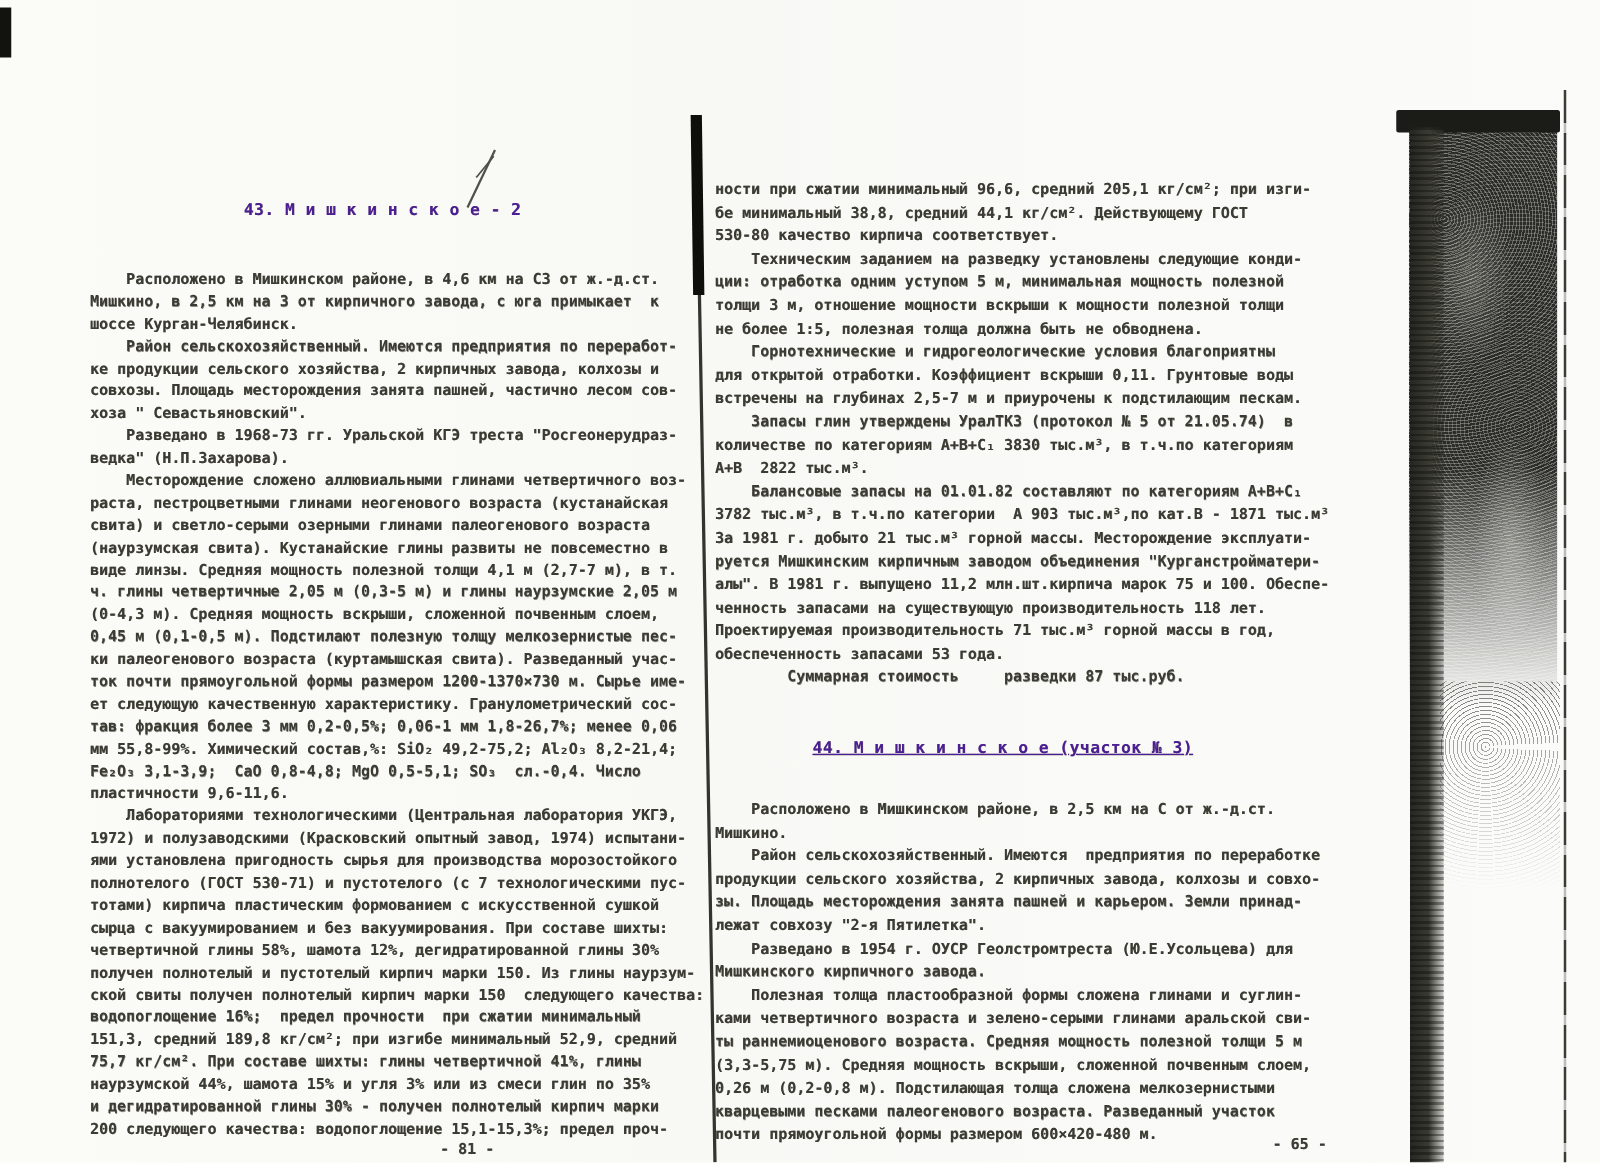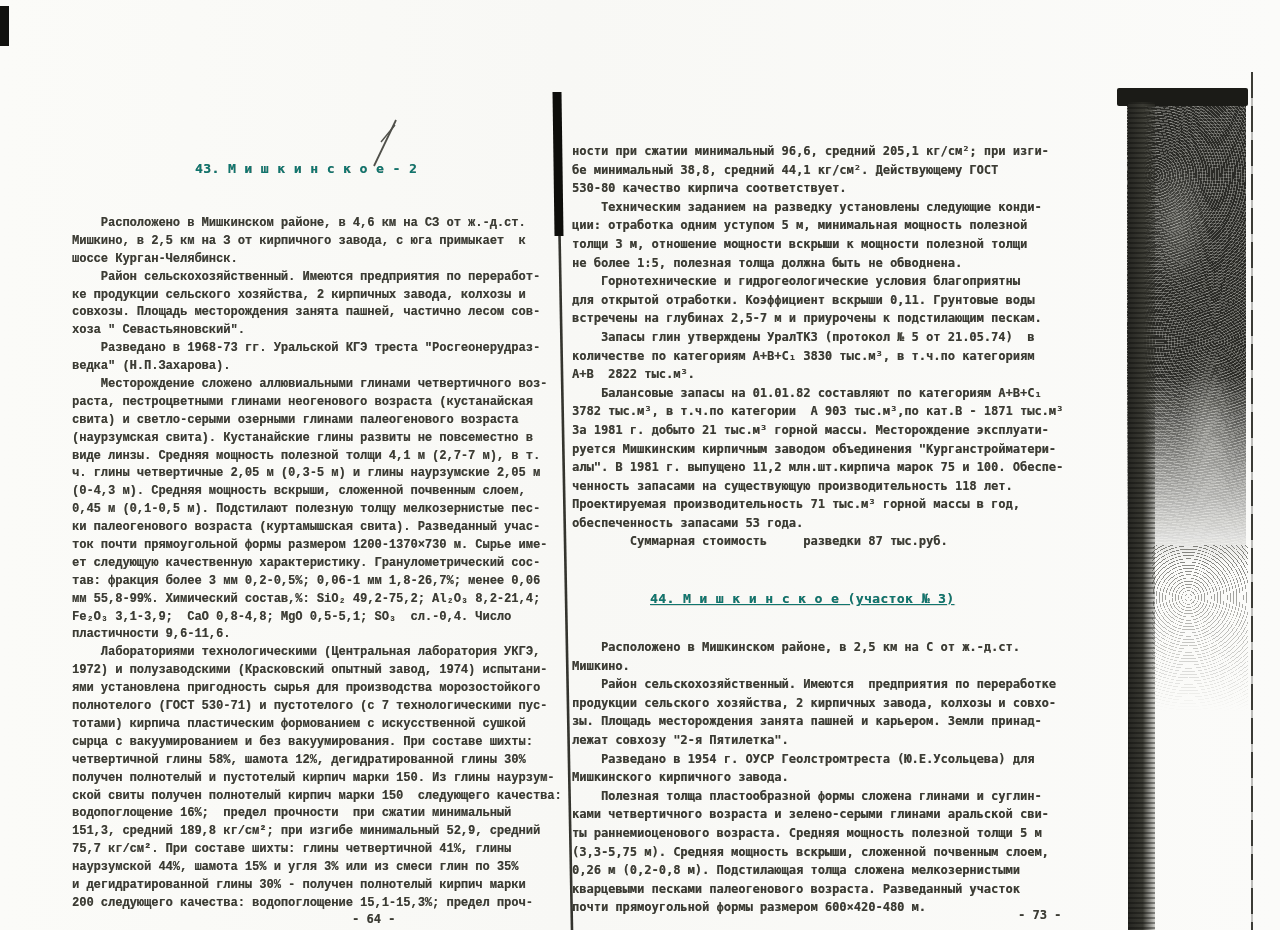--- a/index.html
+++ b/index.html
@@ -12,26 +12,26 @@
     position:absolute;
     color:#3b3b33;
     font-size:12px;
     font-weight:bold;
     white-space:pre;
     text-shadow:0.3px 0.3px 0.45px rgba(45,45,38,0.55);
   }
   #left-page{left:72px;top:160px;width:482px;}
   #right-page{left:572px;top:142px;width:552px;}
   .line{white-space:pre;}
-  #left-page .line{line-height:17.9px;height:17.9px;font-family:Liberation Mono, monospace;}
+  #left-page .line{line-height:17.9px;height:17.9px;}
   #right-page .line{line-height:18.6px;height:18.6px;}
   .block{margin:0;}
   .block.heading{
     font-size:13px;letter-spacing:0.4px;white-space:pre;
-    color:#0f766e;
+    color:#4c1d95;
   }
   #left-page .block.heading{margin:0 0 37px 123px;line-height:18px;}
   #right-page .block.heading{margin:38px 0 30px 78px;line-height:19px;text-decoration:underline;}
   .page-number{
     position:absolute;color:#3b3b33;font-size:12px;font-weight:bold;
     text-shadow:0.3px 0.3px 0.45px rgba(45,45,38,0.5);white-space:pre;
   }
   #page-number-left{left:352px;top:912px;}
   #page-number-right{left:1018px;top:908px;}
 
@@ -78,16 +78,16 @@
 <div class="band-line"></div>
 
 <svg class="svg-overlay">
   <line x1="557" y1="94" x2="572" y2="930" stroke="#34342e" stroke-width="2.6"></line>
   <line x1="557" y1="92" x2="559" y2="236" stroke="#0e0e0b" stroke-width="9"></line>
   <path d="M396 120 L374 166" stroke="#50504a" stroke-width="1.8" fill="none"></path>
   <path d="M381 142 L395 125" stroke="#50504a" stroke-width="1.4" fill="none"></path>
 </svg>
 
 <div class="page-body" id="left-page"><div class="block heading">43. М и ш к и н с к о е - 2</div><div class="block paragraph"><div class="line">    Расположено в Мишкинском районе, в 4,6 км на СЗ от ж.-д.ст.</div><div class="line">Мишкино, в 2,5 км на З от кирпичного завода, с юга примыкает  к</div><div class="line">шоссе Курган-Челябинск.</div></div><div class="block paragraph"><div class="line">    Район сельскохозяйственный. Имеются предприятия по переработ-</div><div class="line">ке продукции сельского хозяйства, 2 кирпичных завода, колхозы и</div><div class="line">совхозы. Площадь месторождения занята пашней, частично лесом сов-</div><div class="line">хоза " Севастьяновский".</div></div><div class="block paragraph"><div class="line">    Разведано в 1968-73 гг. Уральской КГЭ треста "Росгеонерудраз-</div><div class="line">ведка" (Н.П.Захарова).</div></div><div class="block paragraph"><div class="line">    Месторождение сложено аллювиальными глинами четвертичного воз-</div><div class="line">раста, пестроцветными глинами неогенового возраста (кустанайская</div><div class="line">свита) и светло-серыми озерными глинами палеогенового возраста</div><div class="line">(наурзумская свита). Кустанайские глины развиты не повсеместно в</div><div class="line">виде линзы. Средняя мощность полезной толщи 4,1 м (2,7-7 м), в т.</div><div class="line">ч. глины четвертичные 2,05 м (0,3-5 м) и глины наурзумские 2,05 м</div><div class="line">(0-4,3 м). Средняя мощность вскрыши, сложенной почвенным слоем,</div><div class="line">0,45 м (0,1-0,5 м). Подстилают полезную толщу мелкозернистые пес-</div><div class="line">ки палеогенового возраста (куртамышская свита). Разведанный учас-</div><div class="line">ток почти прямоугольной формы размером 1200-1370×730 м. Сырье име-</div><div class="line">ет следующую качественную характеристику. Гранулометрический сос-</div><div class="line">тав: фракция более 3 мм 0,2-0,5%; 0,06-1 мм 1,8-26,7%; менее 0,06</div><div class="line">мм 55,8-99%. Химический состав,%: SiO₂ 49,2-75,2; Al₂O₃ 8,2-21,4;</div><div class="line">Fe₂O₃ 3,1-3,9;  CaO 0,8-4,8; MgO 0,5-5,1; SO₃  сл.-0,4. Число</div><div class="line">пластичности 9,6-11,6.</div></div><div class="block paragraph"><div class="line">    Лабораториями технологическими (Центральная лаборатория УКГЭ,</div><div class="line">1972) и полузаводскими (Красковский опытный завод, 1974) испытани-</div><div class="line">ями установлена пригодность сырья для производства морозостойкого</div><div class="line">полнотелого (ГОСТ 530-71) и пустотелого (с 7 технологическими пус-</div><div class="line">тотами) кирпича пластическим формованием с искусственной сушкой</div><div class="line">сырца с вакуумированием и без вакуумирования. При составе шихты:</div><div class="line">четвертичной глины 58%, шамота 12%, дегидратированной глины 30%</div><div class="line">получен полнотелый и пустотелый кирпич марки 150. Из глины наурзум-</div><div class="line">ской свиты получен полнотелый кирпич марки 150  следующего качества:</div><div class="line">водопоглощение 16%;  предел прочности  при сжатии минимальный</div><div class="line">151,3, средний 189,8 кг/см²; при изгибе минимальный 52,9, средний</div><div class="line">75,7 кг/см². При составе шихты: глины четвертичной 41%, глины</div><div class="line">наурзумской 44%, шамота 15% и угля 3% или из смеси глин по 35%</div><div class="line">и дегидратированной глины 30% - получен полнотелый кирпич марки</div><div class="line">200 следующего качества: водопоглощение 15,1-15,3%; предел проч-</div></div></div>
-<div class="page-number" id="page-number-left">- 64 -</div>
+<div class="page-number" id="page-number-left">- 81 -</div>
 
 <div class="page-body" id="right-page"><div class="block paragraph"><div class="line">ности при сжатии минимальный 96,6, средний 205,1 кг/см²; при изги-</div><div class="line">бе минимальный 38,8, средний 44,1 кг/см². Действующему ГОСТ</div><div class="line">530-80 качество кирпича соответствует.</div></div><div class="block paragraph"><div class="line">    Техническим заданием на разведку установлены следующие конди-</div><div class="line">ции: отработка одним уступом 5 м, минимальная мощность полезной</div><div class="line">толщи 3 м, отношение мощности вскрыши к мощности полезной толщи</div><div class="line">не более 1:5, полезная толща должна быть не обводнена.</div></div><div class="block paragraph"><div class="line">    Горнотехнические и гидрогеологические условия благоприятны</div><div class="line">для открытой отработки. Коэффициент вскрыши 0,11. Грунтовые воды</div><div class="line">встречены на глубинах 2,5-7 м и приурочены к подстилающим пескам.</div><div class="line">    Запасы глин утверждены УралТКЗ (протокол № 5 от 21.05.74)  в</div><div class="line">количестве по категориям А+В+С₁ 3830 тыс.м³, в т.ч.по категориям</div><div class="line">А+В  2822 тыс.м³.</div></div><div class="block paragraph"><div class="line">    Балансовые запасы на 01.01.82 составляют по категориям А+В+С₁</div><div class="line">3782 тыс.м³, в т.ч.по категории  А 903 тыс.м³,по кат.В - 1871 тыс.м³</div><div class="line">За 1981 г. добыто 21 тыс.м³ горной массы. Месторождение эксплуати-</div><div class="line">руется Мишкинским кирпичным заводом объединения "Курганстройматери-</div><div class="line">алы". В 1981 г. выпущено 11,2 млн.шт.кирпича марок 75 и 100. Обеспе-</div><div class="line">ченность запасами на существующую производительность 118 лет.</div><div class="line">Проектируемая производительность 71 тыс.м³ горной массы в год,</div><div class="line">обеспеченность запасами 53 года.</div><div class="line">        Суммарная стоимость     разведки 87 тыс.руб.</div></div><div class="block heading">44. М и ш к и н с к о е (участок № 3)</div><div class="block paragraph"><div class="line">    Расположено в Мишкинском районе, в 2,5 км на С от ж.-д.ст.</div><div class="line">Мишкино.</div></div><div class="block paragraph"><div class="line">    Район сельскохозяйственный. Имеются  предприятия по переработке</div><div class="line">продукции сельского хозяйства, 2 кирпичных завода, колхозы и совхо-</div><div class="line">зы. Площадь месторождения занята пашней и карьером. Земли принад-</div><div class="line">лежат совхозу "2-я Пятилетка".</div></div><div class="block paragraph"><div class="line">    Разведано в 1954 г. ОУСР Геолстромтреста (Ю.Е.Усольцева) для</div><div class="line">Мишкинского кирпичного завода.</div></div><div class="block paragraph"><div class="line">    Полезная толща пластообразной формы сложена глинами и суглин-</div><div class="line">ками четвертичного возраста и зелено-серыми глинами аральской сви-</div><div class="line">ты раннемиоценового возраста. Средняя мощность полезной толщи 5 м</div><div class="line">(3,3-5,75 м). Средняя мощность вскрыши, сложенной почвенным слоем,</div><div class="line">0,26 м (0,2-0,8 м). Подстилающая толща сложена мелкозернистыми</div><div class="line">кварцевыми песками палеогенового возраста. Разведанный участок</div><div class="line">почти прямоугольной формы размером 600×420-480 м.</div></div></div>
-<div class="page-number" id="page-number-right">- 73 -</div>
+<div class="page-number" id="page-number-right">- 65 -</div>
 
 </body></html>

